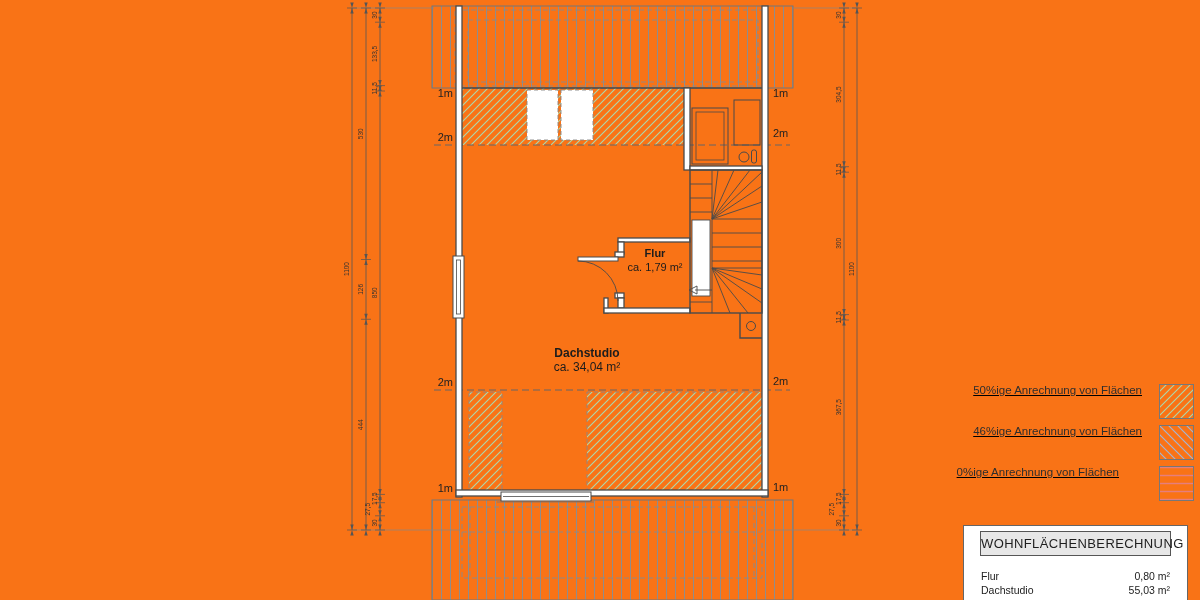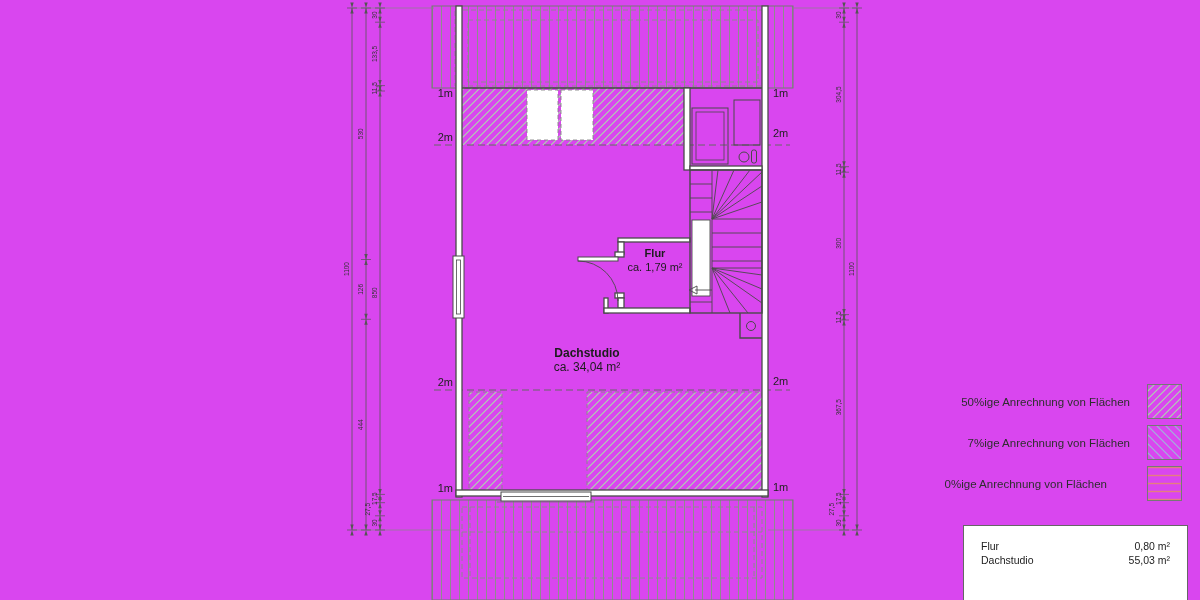--- a/index.html
+++ b/index.html
@@ -1,21 +1,21 @@
 <!DOCTYPE html>
 <html><head>
 <meta charset="utf-8">
 <style>
   html,body{margin:0;padding:0;background:#ffffff;}
-  .screen{position:relative;width:1200px;height:600px;background:#d946ef;overflow:hidden;
+  .screen{position:relative;width:1200px;height:600px;background:#f97316;overflow:hidden;
           font-family:"Liberation Sans",sans-serif;}
   .plan-svg{position:absolute;left:0;top:0;}
   
-  .legend-row{position:absolute;right:18px;display:flex;align-items:center;
-              justify-content:flex-end;gap:17px;height:35px;}
+  .legend-row{position:absolute;right:6px;display:flex;align-items:flex-start;
+              justify-content:flex-end;gap:17px;height:35px;text-decoration:underline;}
   .legend-label{font-size:11.5px;color:#2e2e2e;white-space:nowrap;}
   .legend-swatch{display:block;}
   
   .area-table{position:absolute;left:963px;top:525px;width:225px;height:90px;
               border:1px solid #666;background:#fff;box-sizing:border-box;}
   .at-header{margin:5px 16px 0 16px;height:23px;line-height:23px;text-align:center;
              background:#e7e7e7;border:1px solid #555;font-size:13px;color:#1e1e1e;
              letter-spacing:0.4px;}
   .at-rows{margin:13px 17px 0 17px;}
   .at-row{display:flex;justify-content:space-between;font-size:10.5px;line-height:14px;color:#222;}
@@ -242,34 +242,35 @@
   </svg>
 
   <div>
     <div class="legend-row" style="top:384px;">
       <span class="legend-label">50%ige Anrechnung von Flächen</span>
       <svg class="legend-swatch" width="35" height="35">
         <rect x="0.5" y="0.5" width="34" height="34" fill="url(#greenHatch)" stroke="#777"></rect>
       </svg>
     </div>
     <div class="legend-row" style="top:425px;">
-      <span class="legend-label">7%ige Anrechnung von Flächen</span>
+      <span class="legend-label">46%ige Anrechnung von Flächen</span>
       <svg class="legend-swatch" width="35" height="35">
         <rect x="0.5" y="0.5" width="34" height="34" fill="url(#blueHatch)" stroke="#777"></rect>
       </svg>
     </div>
     <div class="legend-row" style="top:466px;gap:40px;">
       <span class="legend-label">0%ige Anrechnung von Flächen</span>
       <svg class="legend-swatch" width="35" height="35">
         <rect x="0.5" y="0.5" width="34" height="34" fill="url(#redLines)" stroke="#777"></rect>
       </svg>
     </div>
   </div>
 
   <div class="area-table">
+    <div class="at-header">WOHNFLÄCHENBERECHNUNG</div>
     <div class="at-rows">
       <div class="at-row">
         <span>Flur</span>
         <span>0,80 m²</span>
       </div>
       <div class="at-row">
         <span>Dachstudio</span>
         <span>55,03 m²</span>
       </div>
     </div>

